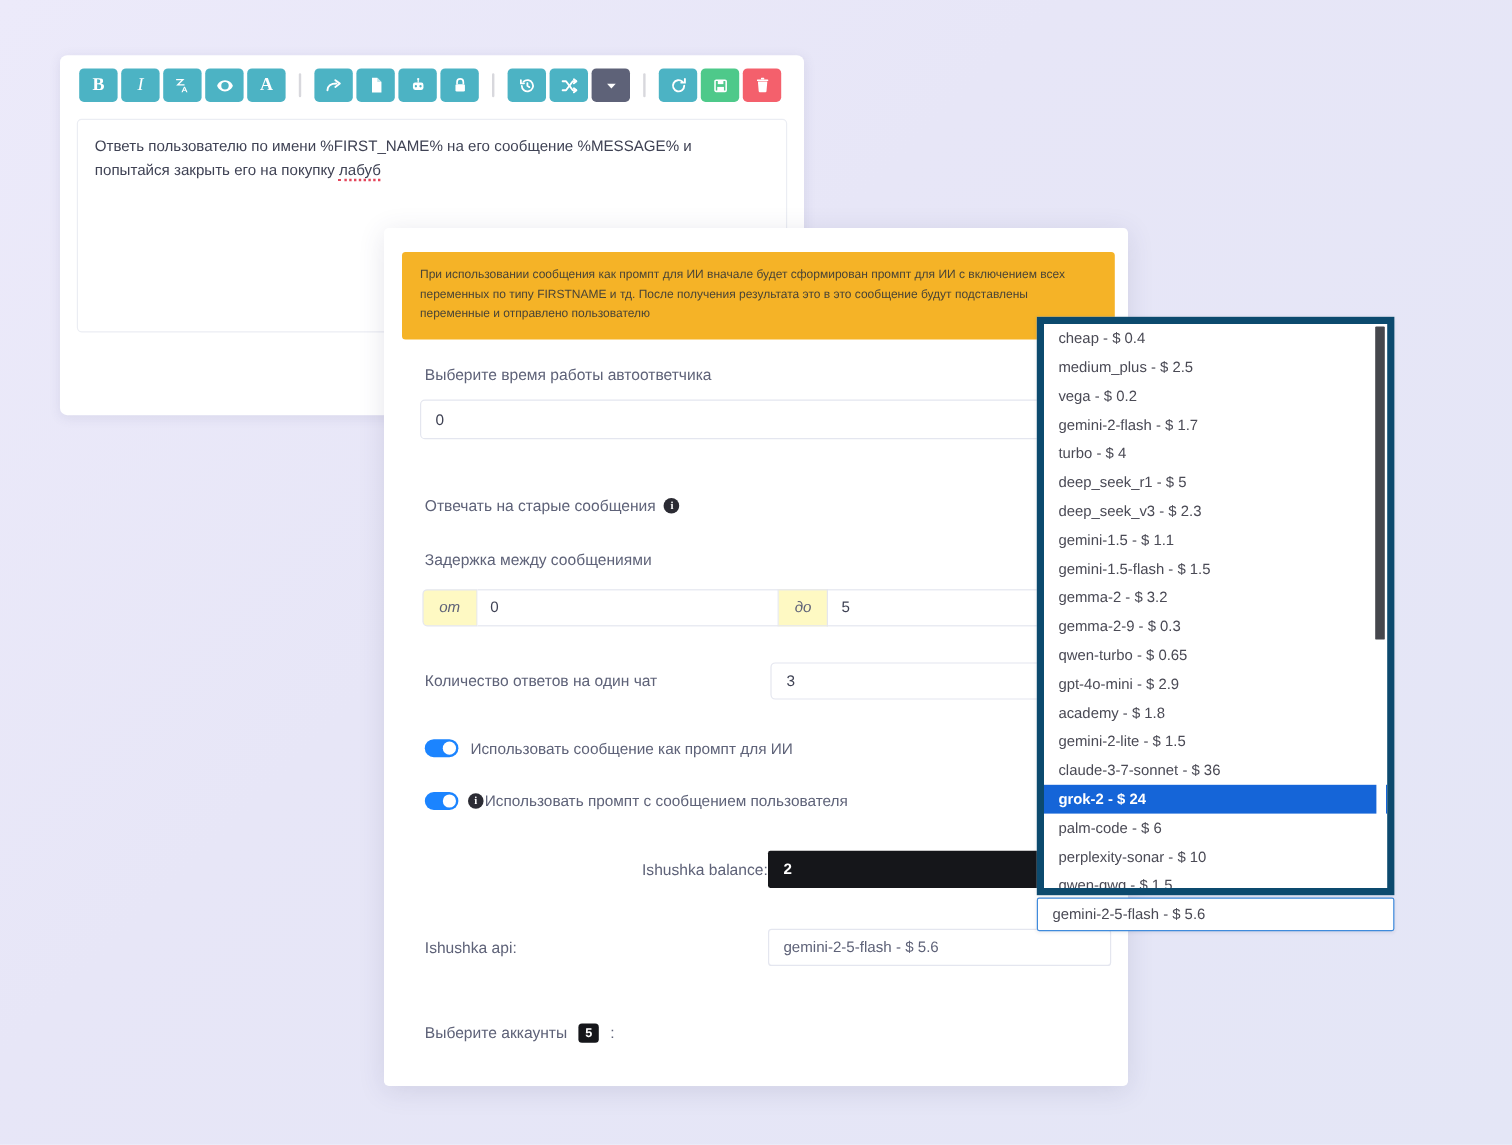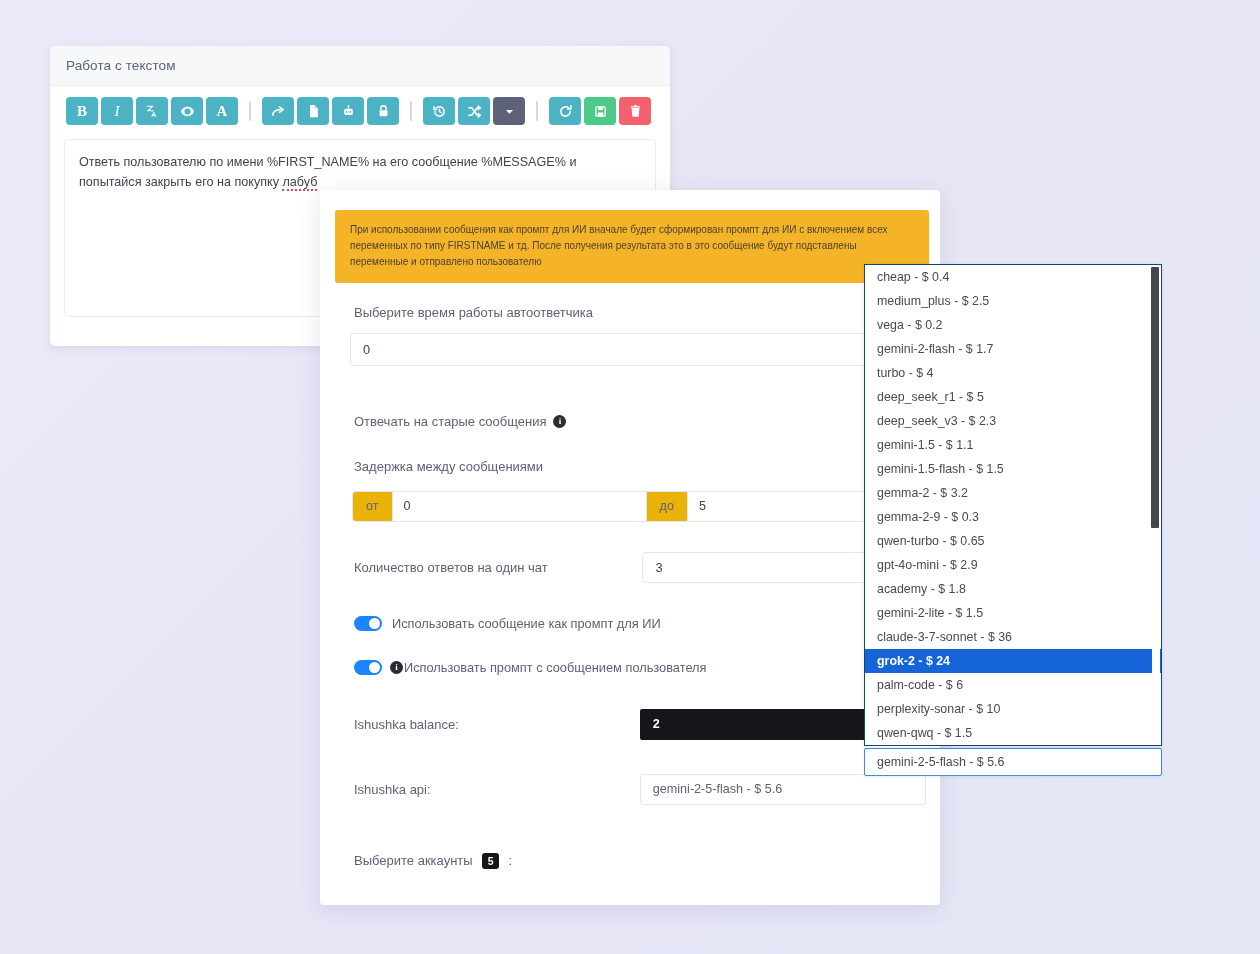--- a/index.html
+++ b/index.html
@@ -149,26 +149,27 @@
   #delay-label { margin: 30px 0 0 20px; font-size: 13px; color: #5e6278; }
 
   #delay-row {
     margin: 17px 0 0 18px;
     display: flex;
     align-items: stretch;
     width: 590px;
     height: 31px;
   }
   .addon {
-    background: #eab308;
+    background: #fef9c3;
     border: 1px solid #e4e6ef;
     display: flex; align-items: center;
     padding: 0 13px;
     font-size: 12.6px;
     color: #5e6278;
+    font-style: italic;
   }
   .addon.first { border-radius: 4px 0 0 4px; }
   .seg-input {
     border: 1px solid #e4e6ef;
     border-left: none;
     background: #fff;
     display: flex; align-items: center;
     padding: 0 11px;
     font-size: 12.6px;
     color: #3f4254;
@@ -204,21 +205,21 @@
     content: "";
     position: absolute;
     right: 2px; top: 2px;
     width: 11px; height: 11px;
     border-radius: 50%;
     background: #fff;
   }
   .toggle-text { font-size: 12.8px; color: #5e6278; }
   #toggle-user-inline { display: flex; align-items: center; gap: 1px; }
 
-  #balance-row { margin: 34px 0 0 20px; display: flex; align-items: center; }
+  #balance-row { margin: 34px 0 0 20px; display: flex; align-items: center; text-align: right; }
   #balance-label { font-size: 13px; color: #5e6278; width: 290px; }
   #balance-value {
     width: 290px; height: 31px;
     background: #15161a;
     color: #ffffff;
     border-radius: 2px;
     display: flex; align-items: center;
     padding: 0 13px;
     font-size: 12.6px;
     font-weight: bold;
@@ -273,21 +274,21 @@
 
   
   #model-dropdown {
     position: absolute;
     left: 864px; top: 264px;
     width: 298px;
     z-index: 50;
   }
   #model-options {
     background: #ffffff;
-    border: 1px solid #0c4a6e;
+    border: 6px solid #0c4a6e;
     height: 482px;
     position: relative;
     overflow: hidden;
     box-shadow: 0 1px 4px rgba(40,40,80,0.10);
   }
   .opt {
     height: 24px;
     display: flex;
     align-items: center;
     padding: 0 12px;
@@ -327,23 +328,20 @@
     padding: 0 12px;
     font-size: 12.4px;
     color: #4a4a55;
     box-shadow: 0 1px 3px rgba(40,40,80,0.08);
   }
 </style>
 </head>
 <body>
 
 <div id="editor-card">
-  <div id="editor-card-header">
-    <span id="editor-card-title">Работа с текстом</span>
-  </div>
 
   <div id="editor-toolbar">
     <div class="tb-group">
       <button class="tb-btn teal">
           <span class="b">B</span>
         </button>
       <button class="tb-btn teal">
           <span class="i">I</span>
         </button>
       <button class="tb-btn teal">

